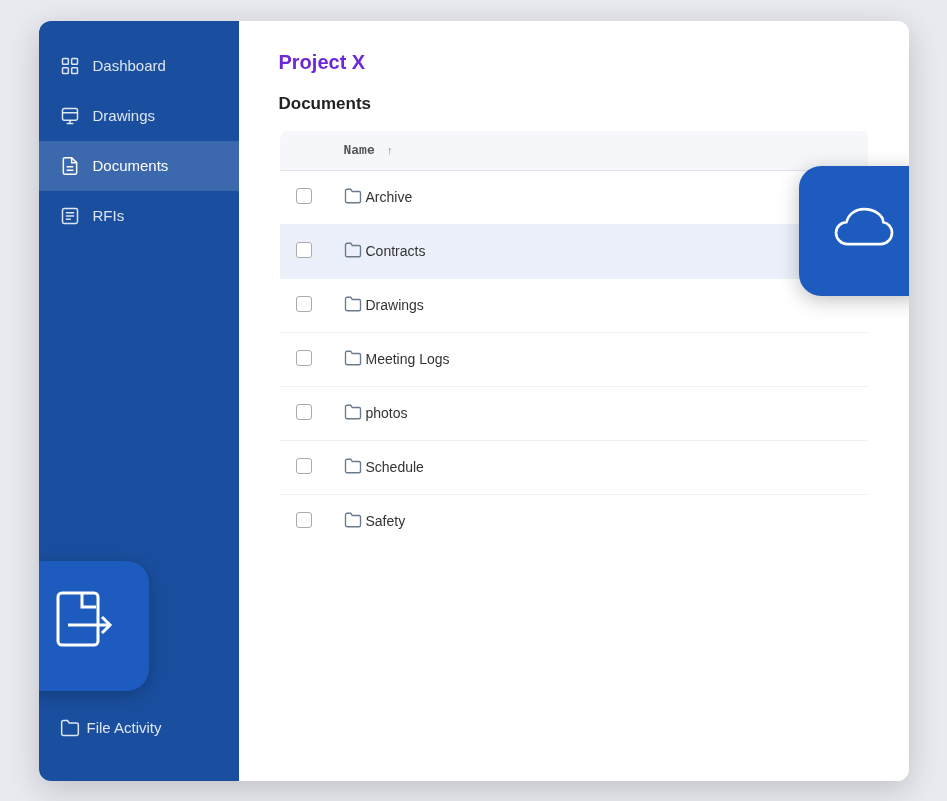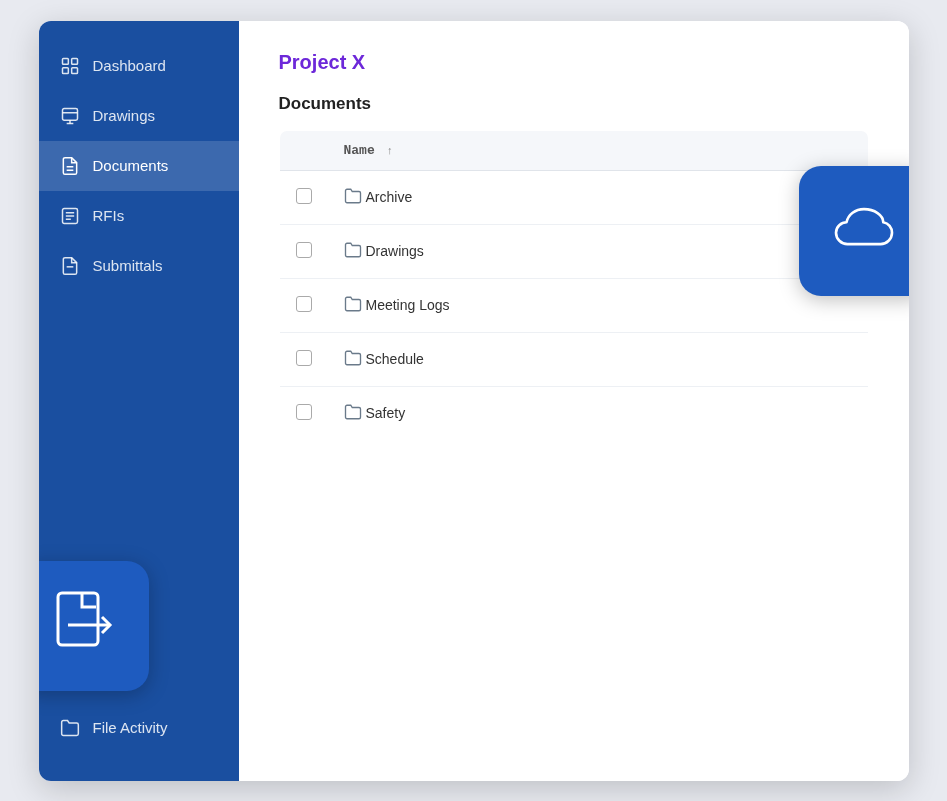--- a/index.html
+++ b/index.html
@@ -273,34 +273,24 @@
         <svg viewBox="0 0 24 24">
             <rect x="3" y="3" width="18" height="18" rx="2"></rect>
             <line x1="7" y1="8" x2="17" y2="8"></line>
             <line x1="7" y1="12" x2="17" y2="12"></line>
             <line x1="7" y1="16" x2="13" y2="16"></line>
           </svg>
       </span>
       <span>RFIs</span>
     </div>
 
-    <div class="sidebar-item">
-      <span class="icon">
-        <svg viewBox="0 0 24 24">
-            <path d="M14 2H6a2 2 0 0 0-2 2v16a2 2 0 0 0 2 2h12a2 2 0 0 0 2-2V8z"></path>
-            <polyline points="14 2 14 8 20 8"></polyline>
-            <line x1="8" y1="13" x2="16" y2="13"></line>
-          </svg>
-      </span>
-      <span>Submittals</span>
-    </div>
 
     <div class="sidebar-spacer"></div>
 
-    <div class="sidebar-item" style="margin-bottom:8px;">
+    <div class="sidebar-item" style="margin-bottom:8px;gap:6px;">
       <span class="icon">
         <svg viewBox="0 0 24 24">
             <path d="M22 19a2 2 0 0 1-2 2H4a2 2 0 0 1-2-2V5a2 2 0 0 1 2-2h5l2 3h9a2 2 0 0 1 2 2z"></path>
           </svg>
       </span>
       <span>File Activity</span>
     </div>
 
   </nav>
 
@@ -325,39 +315,61 @@
             <td class="checkbox-cell"><input type="checkbox" class="row-checkbox" style=""></td>
             <td>
               <div class="folder-cell">
                 <span class="folder-icon"><svg viewBox="0 0 24 24">
                     <path d="M22 19a2 2 0 0 1-2 2H4a2 2 0 0 1-2-2V5a2 2 0 0 1 2-2h5l2 3h9a2 2 0 0 1 2 2z"></path>
                   </svg></span>
                 <span>Archive</span>
               </div>
             </td>
           </tr>
+          <tr class="table-row highlighted">
+            <td class="checkbox-cell"><input type="checkbox" class="row-checkbox" style=""></td>
+            <td>
+              <div class="folder-cell">
+                <span class="folder-icon"><svg viewBox="0 0 24 24">
+                    <path d="M22 19a2 2 0 0 1-2 2H4a2 2 0 0 1-2-2V5a2 2 0 0 1 2-2h5l2 3h9a2 2 0 0 1 2 2z"></path>
+                  </svg></span>
+                <span>Contracts</span>
+              </div>
+            </td>
+          </tr>
           <tr class="table-row">
             <td class="checkbox-cell"><input type="checkbox" class="row-checkbox" style=""></td>
             <td>
               <div class="folder-cell">
                 <span class="folder-icon"><svg viewBox="0 0 24 24">
                     <path d="M22 19a2 2 0 0 1-2 2H4a2 2 0 0 1-2-2V5a2 2 0 0 1 2-2h5l2 3h9a2 2 0 0 1 2 2z"></path>
                   </svg></span>
                 <span>Drawings</span>
               </div>
             </td>
           </tr>
           <tr class="table-row">
             <td class="checkbox-cell"><input type="checkbox" class="row-checkbox" style=""></td>
             <td>
               <div class="folder-cell">
                 <span class="folder-icon"><svg viewBox="0 0 24 24">
                     <path d="M22 19a2 2 0 0 1-2 2H4a2 2 0 0 1-2-2V5a2 2 0 0 1 2-2h5l2 3h9a2 2 0 0 1 2 2z"></path>
                   </svg></span>
                 <span>Meeting Logs</span>
+              </div>
+            </td>
+          </tr>
+          <tr class="table-row">
+            <td class="checkbox-cell"><input type="checkbox" class="row-checkbox" style=""></td>
+            <td>
+              <div class="folder-cell">
+                <span class="folder-icon"><svg viewBox="0 0 24 24">
+                    <path d="M22 19a2 2 0 0 1-2 2H4a2 2 0 0 1-2-2V5a2 2 0 0 1 2-2h5l2 3h9a2 2 0 0 1 2 2z"></path>
+                  </svg></span>
+                <span>photos</span>
               </div>
             </td>
           </tr>
           <tr class="table-row">
             <td class="checkbox-cell"><input type="checkbox" class="row-checkbox" style=""></td>
             <td>
               <div class="folder-cell">
                 <span class="folder-icon"><svg viewBox="0 0 24 24">
                     <path d="M22 19a2 2 0 0 1-2 2H4a2 2 0 0 1-2-2V5a2 2 0 0 1 2-2h5l2 3h9a2 2 0 0 1 2 2z"></path>
                   </svg></span>

